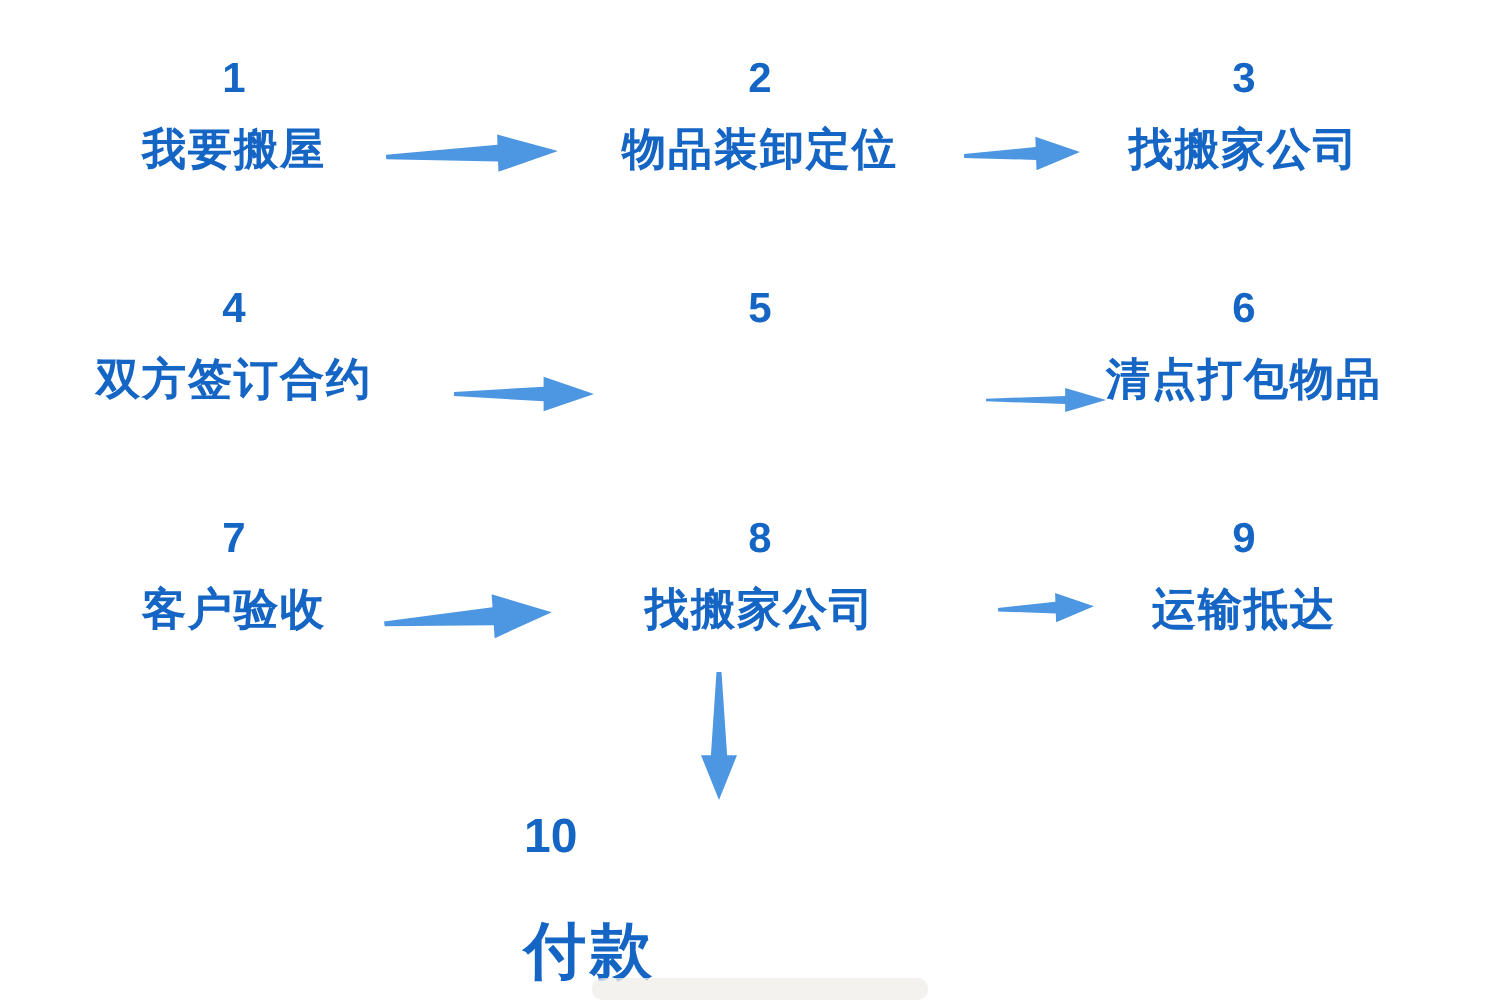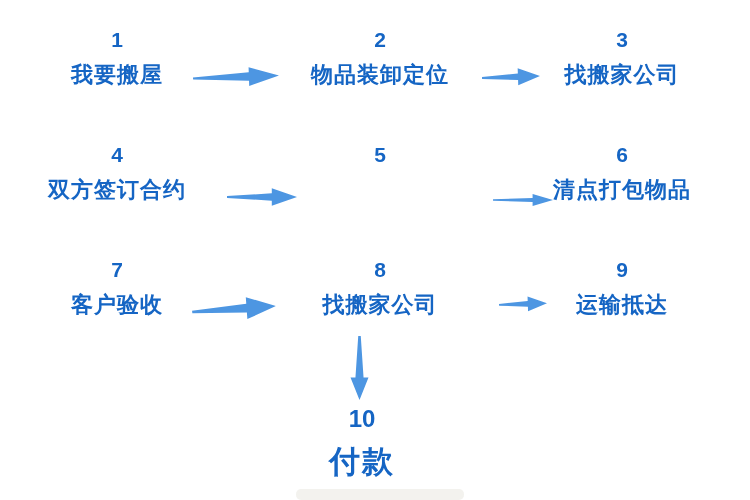--- a/index.html
+++ b/index.html
@@ -16,29 +16,29 @@
   }
   .step .label {
     margin-top: 7px;
     font-size: 22px;
     font-weight: 700;
     color: #1565c4;
     letter-spacing: 1px;
     white-space: nowrap;
   }
 
-  .step-final { position: absolute; width: 200px; text-align: center; }
+  .step-final { position: absolute; width: 200px; }
   .step-final .num {
     font-size: 24px;
     font-weight: 700;
     color: #1565c4;
     line-height: 28px;
   }
   .step-final .label {
-    margin-top: 8px;
+    margin-top: 22px;
     font-size: 31px;
     font-weight: 700;
     color: #1565c4;
     letter-spacing: 2px;
   }
 
   .arrow { position: absolute; }
   .arrow svg { display: block; width: 100%; height: 100%; }
   .arrow polygon { fill: #4d96e2; }
 

